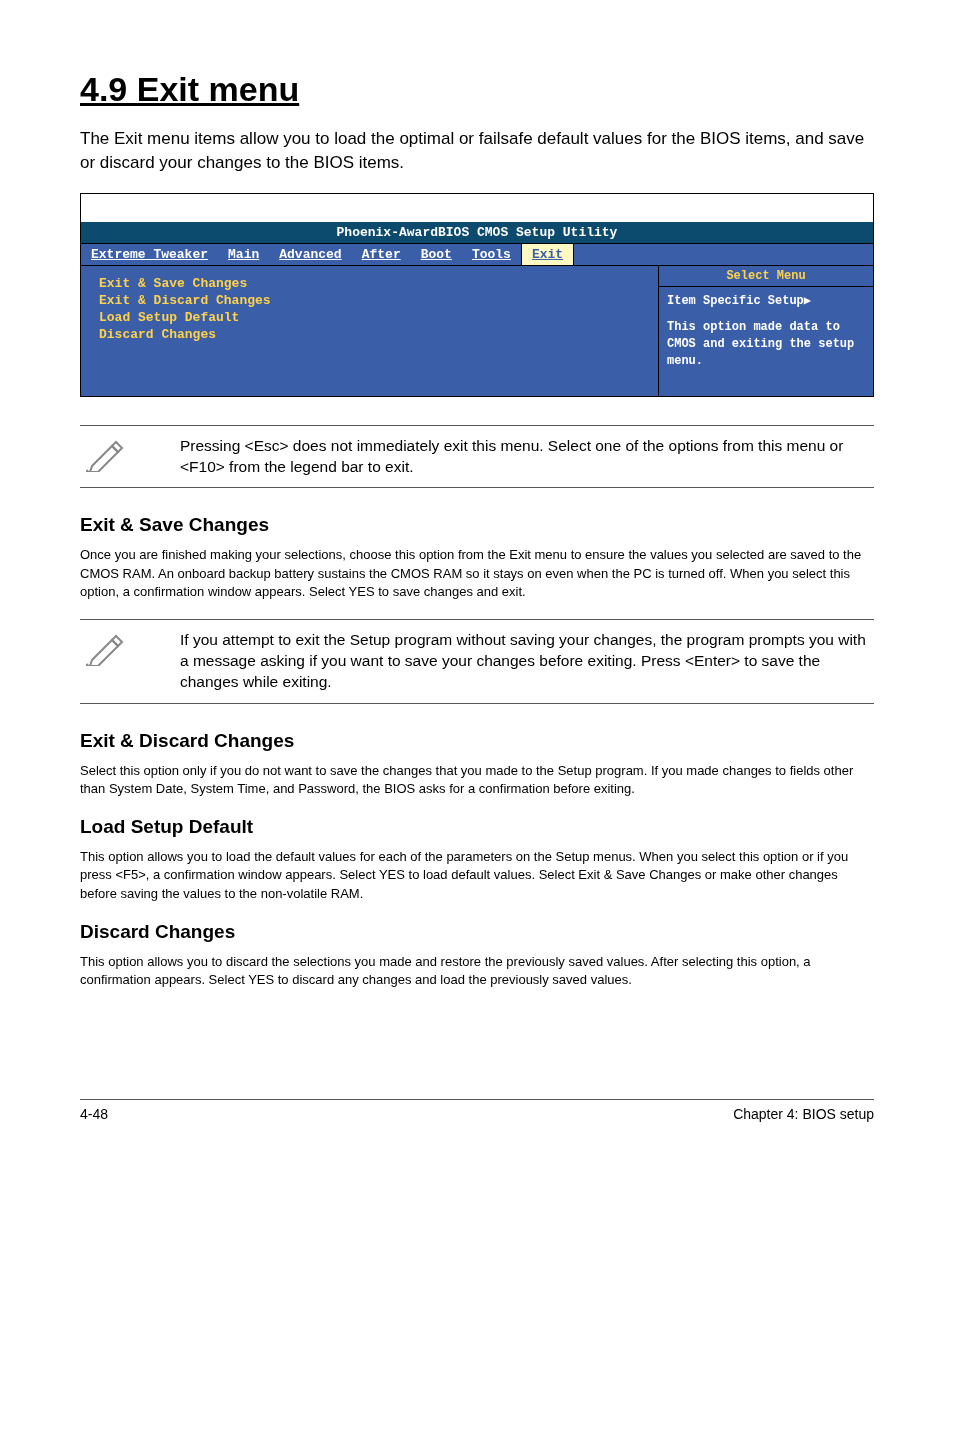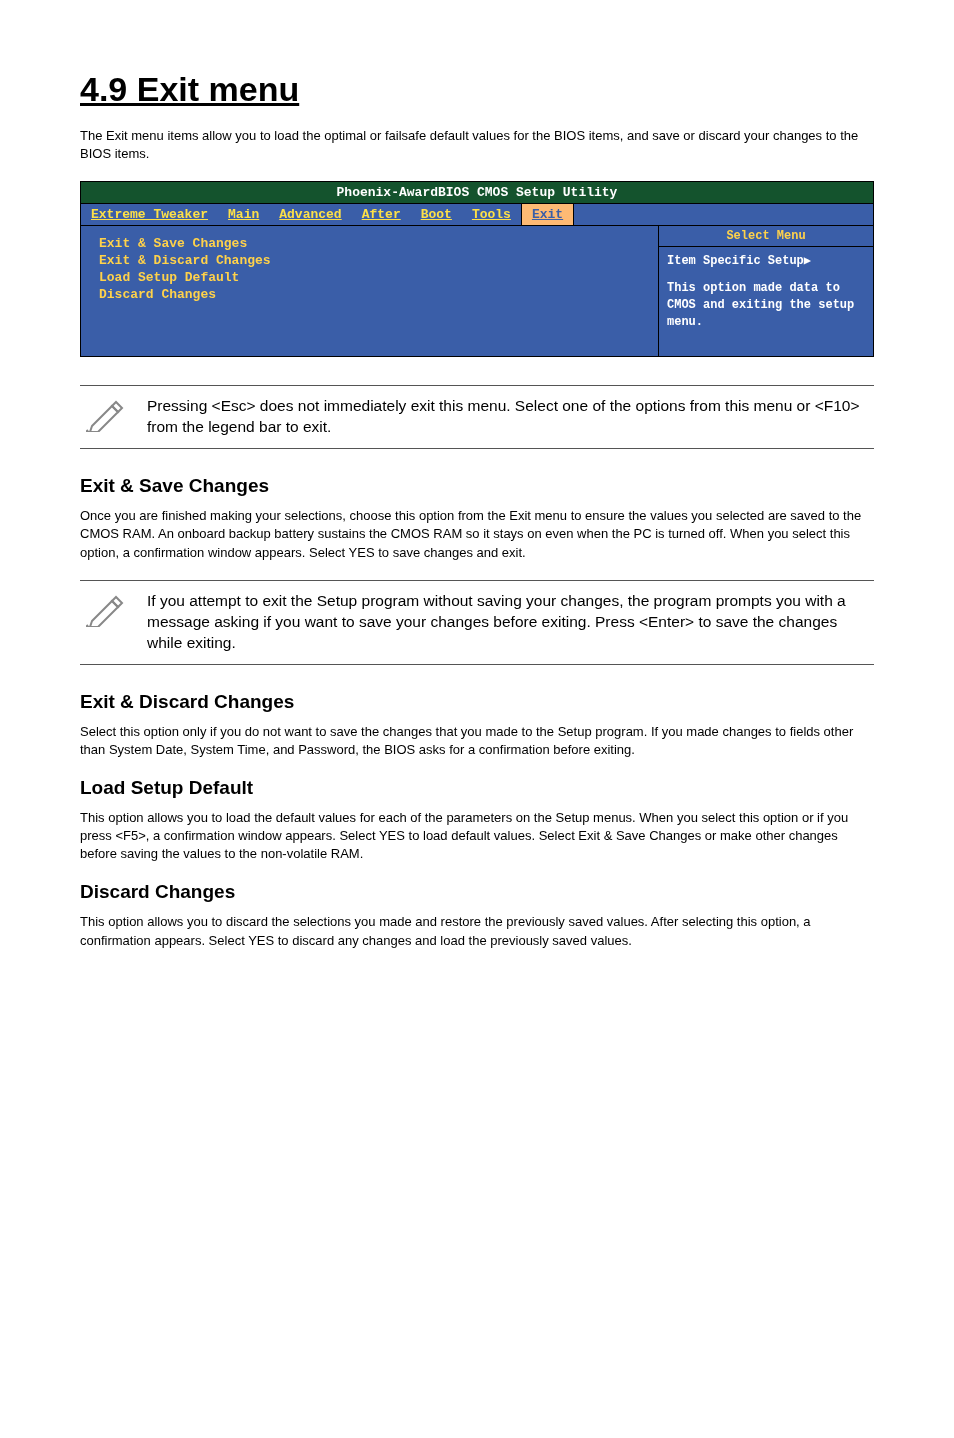--- a/index.html
+++ b/index.html
@@ -15,58 +15,59 @@
     padding: 70px 80px 40px 80px;
   }
   h1.section-title {
     font-size: 34px;
     font-weight: bold;
     margin: 0 0 18px 0;
     font-family: Arial, Helvetica, sans-serif;
     text-decoration: underline;
   }
   .intro {
-    font-size: 13px;
+    font-size: 17px;
     line-height: 1.4;
     margin-bottom: 18px;
   }
   .bios-box {
     border: 1px solid #000;
     width: 100%;
     margin-bottom: 28px;
   }
   .bios-titlebar {
-    background: #14532d;
+    background: #0c4a6e;
     color: #fff;
     font-family: "Courier New", monospace;
     font-size: 13px;
     font-weight: bold;
     text-align: center;
     padding: 3px 0;
     position: relative;
+    margin-top: 28px;
   }
   .bios-topdivider {
     height: 1px;
     background: #000;
   }
   .bios-menubar {
     background: #3a5ea8;
     display: flex;
     font-family: "Courier New", monospace;
     font-size: 13px;
     font-weight: bold;
     border-bottom: 1px solid #000;
   }
   .bios-menubar .menu-item {
     padding: 3px 10px;
-    color: #fde047;
+    color: #ffffff;
     text-decoration: underline;
   }
   .bios-menubar .menu-item.active {
-    background: #fdba74;
+    background: #fef9c3;
     color: #3a5ea8;
     border-left: 1px solid #000;
     border-right: 1px solid #000;
   }
   .bios-body {
     display: flex;
     background: #3a5ea8;
     min-height: 130px;
   }
   .bios-left {
@@ -98,21 +99,21 @@
     padding: 6px 8px;
     line-height: 1.4;
   }
   .bios-right-body .help-title { margin-bottom: 10px; white-space: nowrap; }
   .note-block {
     display: flex;
     border-top: 1px solid #555;
     border-bottom: 1px solid #555;
     padding: 10px 0;
     margin-bottom: 26px;
-    gap: 21px;
+    gap: 54px;
     align-items: flex-start;
   }
   .note-icon {
     flex: 0 0 auto;
     margin-left: 6px;
     margin-top: 2px;
   }
   .note-text {
     font-size: 15.5px;
     line-height: 1.35;
@@ -200,13 +201,17 @@
 
   <h2 class="sub">Exit &amp; Discard Changes</h2>
   <div class="body-p">Select this option only if you do not want to save the changes that you made to the Setup program. If you made changes to fields other than System Date, System Time, and Password, the BIOS asks for a confirmation before exiting.</div>
 
   <h2 class="sub">Load Setup Default</h2>
   <div class="body-p">This option allows you to load the default values for each of the parameters on the Setup menus. When you select this option or if you press &lt;F5&gt;, a confirmation window appears. Select YES to load default values. Select Exit &amp; Save Changes or make other changes before saving the values to the non-volatile RAM.</div>
 
   <h2 class="sub">Discard Changes</h2>
   <div class="body-p">This option allows you to discard the selections you made and restore the previously saved values. After selecting this option, a confirmation appears. Select YES to discard any changes and load the previously saved values.</div>
 
+  <div class="footer">
+    <span>4-48</span>
+    <span>Chapter 4: BIOS setup</span>
+  </div>
 </div>
 
 </body></html>

